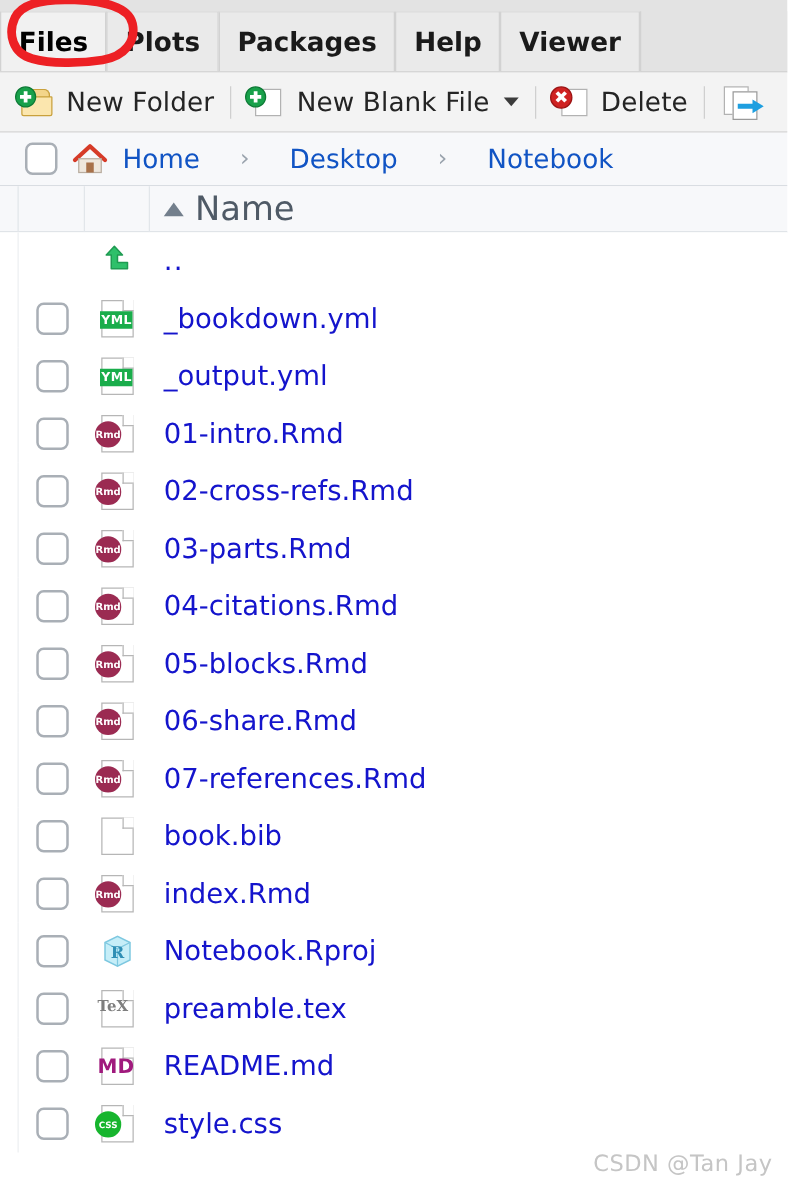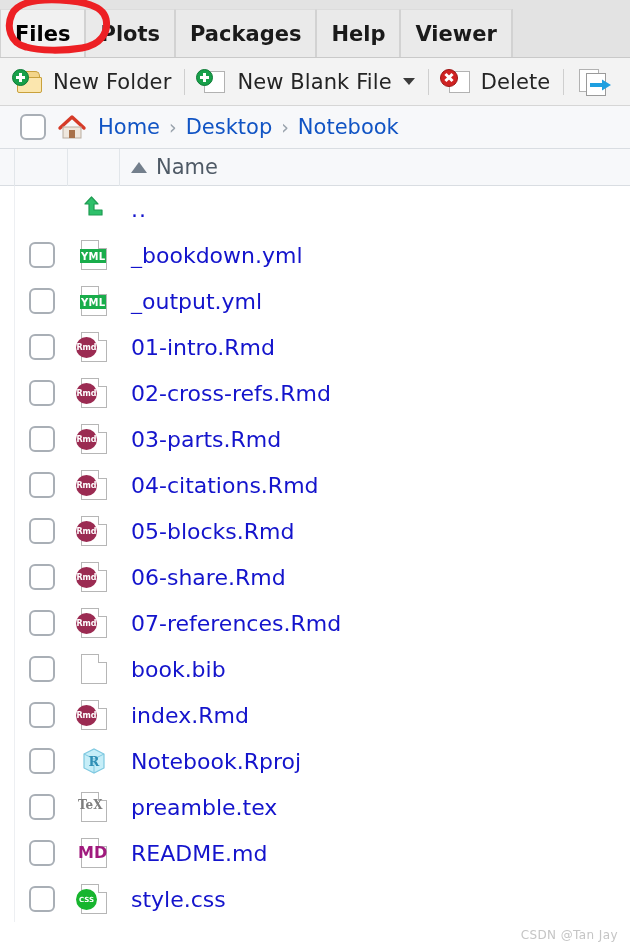--- a/index.html
+++ b/index.html
@@ -196,21 +196,21 @@
   .cb {
     width: 26px; height: 26px;
     border: 2px solid #a9afb6;
     border-radius: 6px;
     background: #ffffff;
     box-sizing: border-box;
     flex: none;
     cursor: default;
   }
   .home-ico { width: 30px; height: 26px; margin-left: 11px; position: relative; flex: none; }
-  .crumbs { display: flex; align-items: center; margin-left: 11px; }
+  .crumbs { display: flex; align-items: center; margin-left: 11px; gap: 23px; }
   .crumb {
     font-size: 21px;
     color: #1154c4;
     cursor: default;
     white-space: nowrap;
   }
   .crumb-sep {
     font-size: 19px;
     color: #9aa3ad;
     margin: 0 9px;
@@ -233,21 +233,21 @@
     flex: 1; height: 37px; display: flex; align-items: center;
     padding-left: 11px; box-sizing: border-box;
   }
   .sort-tri {
     width: 0; height: 0;
     border-left: 8px solid transparent;
     border-right: 8px solid transparent;
     border-bottom: 11px solid #737f8c;
     margin-right: 9px;
   }
-  .ch-label { font-size: 21px; color: #4f5a66; }
+  .ch-label { font-size: 27px; color: #4f5a66; }
 
   
   .list {
     background: #ffffff;
     position: relative;
   }
   .row {
     height: 46px;
     display: flex;
     align-items: center;
@@ -326,21 +326,21 @@
   
   .cube { position: relative; width: 28px; height: 28px; }
 
   
   .uparrow { position: relative; width: 28px; height: 28px; }
 
   .watermark {
     position: absolute;
     right: 12px;
     bottom: 10px;
-    font-size: 12px;
+    font-size: 18px;
     color: #c5c5c5;
     font-family: "DejaVu Sans", sans-serif;
     letter-spacing: 0.4px;
     margin-top: 24px;
   }
 </style>
 </head>
 <body>
 
 <div class="tabbar">

